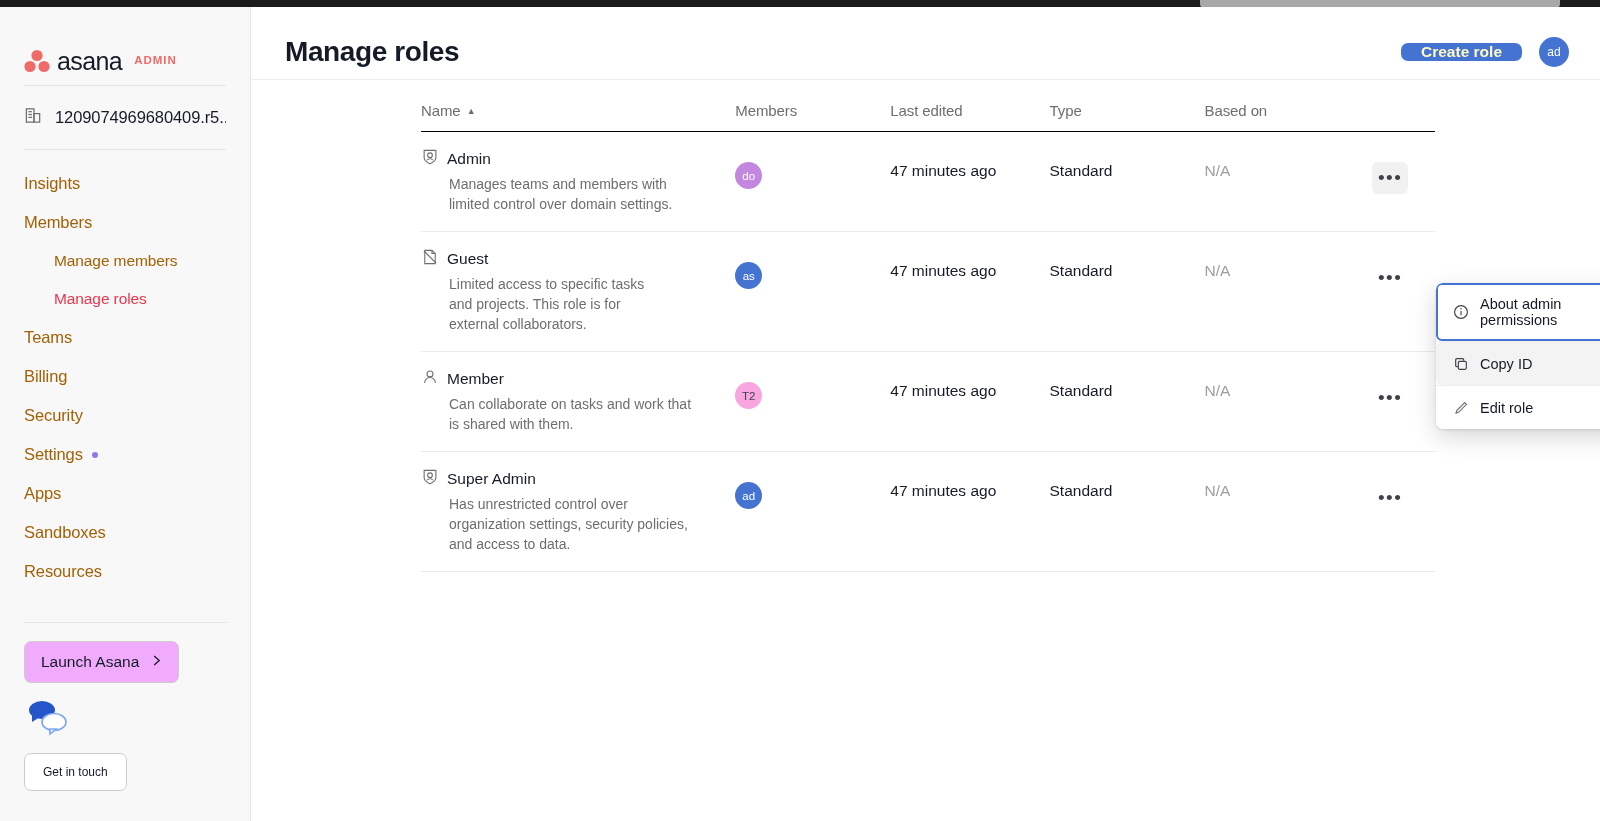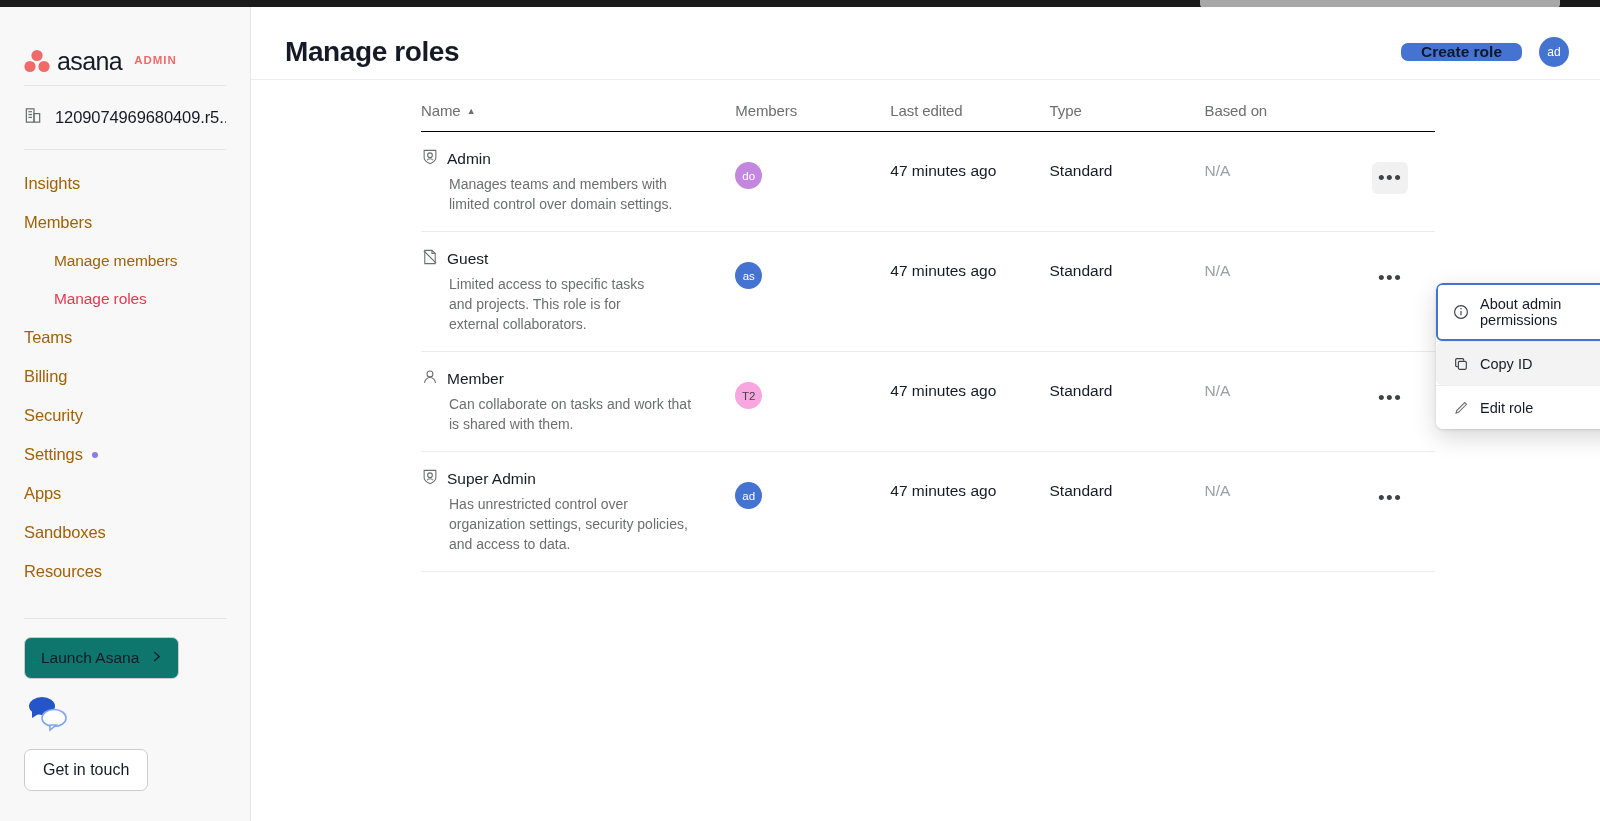--- a/index.html
+++ b/index.html
@@ -82,46 +82,46 @@
     width: 6px; height: 6px; border-radius: 50%;
     background: #8f7ae5; display: inline-block; margin-left: 9px;
   }
 
   .sb-bottom { position: absolute; left: 0; bottom: 0; width: 251px; padding-bottom: 30px; }
   .sb-bottom .sb-divider { margin-bottom: 18px; }
   .launch-btn {
     margin: 0 24px;
     display: inline-flex; align-items: center; gap: 12px;
     border: 1px solid #cfcbcb; border-radius: 7px;
-    background: #0f766e;
+    background: #f0abfc;
     padding: 11px 16px;
     font-size: 15.5px; color: #151b26;
     cursor: pointer;
   }
   .chat-icon { margin: 14px 0 8px 26px; width: 50px; height: 40px; position: relative; cursor: pointer; }
   .touch-btn {
     margin: 8px 24px 0 24px;
     display: inline-flex; align-items: center;
     border: 1px solid #cfcbcb; border-radius: 7px;
     background: #fff; padding: 11px 18px;
-    font-size: 16px; color: #151b26;
+    font-size: 12px; color: #151b26;
     cursor: pointer;
   }
 
   
   .main { flex: 1; position: relative; background: #fff; height: 814px; }
   .page-head {
     display: flex; align-items: center; justify-content: space-between;
     padding: 18px 31px 0 34px;
     height: 72px;
   }
   .page-title { font-size: 28px; font-weight: 700; color: #151b26; letter-spacing: -0.4px; }
   .head-right { display: flex; align-items: center; gap: 17px; }
   .create-btn {
-    background: #4573d2; color: #0f172a;
+    background: #4573d2; color: #fef9c3;
     border: none; border-radius: 7px;
     font-size: 15.5px; font-family: inherit; font-weight: 600;
     padding: 0 20px; cursor: pointer;
   }
   .avatar-head {
     width: 30px; height: 30px; border-radius: 50%;
     background: #4573d2; color: #fff;
     font-size: 12px; display: flex; align-items: center; justify-content: center;
     cursor: pointer;
   }

